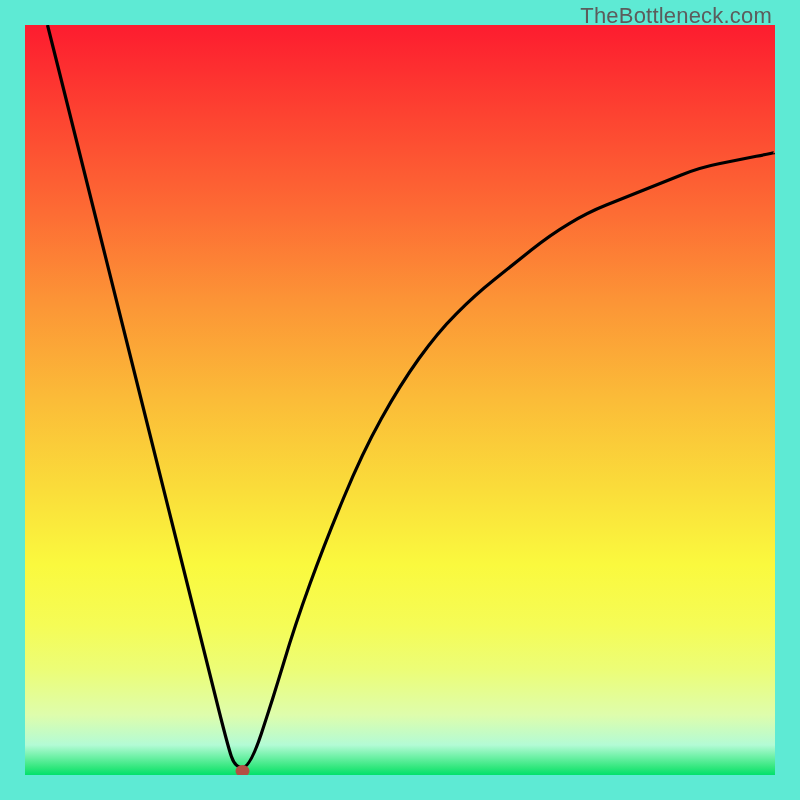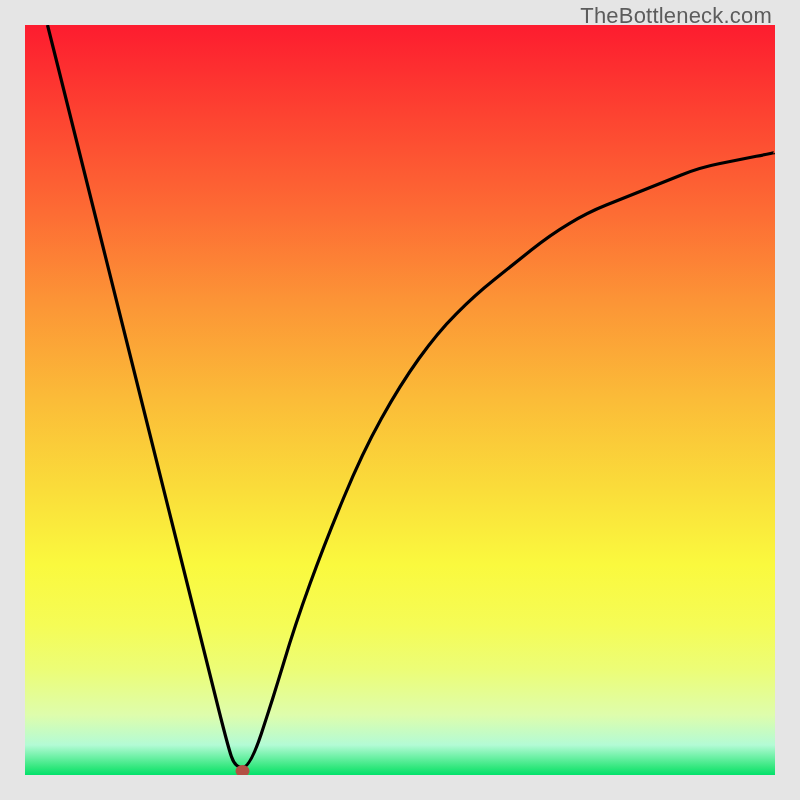--- a/index.html
+++ b/index.html
@@ -2,21 +2,21 @@
 <html><head>
 <meta charset="utf-8">
 <style>
   * { margin: 0; padding: 0; box-sizing: border-box; }
   html, body { width: 800px; height: 800px; overflow: hidden; }
   body { background: #000; font-family: Arial, Helvetica, sans-serif; }
 
   .frame {
     position: absolute;
     inset: 0;
-    background: #e5e5e5;
+    background: #5eead4;
   }
 
   .plot {
     position: absolute;
     left: 25px;
     top: 25px;
     width: 750px;
     height: 750px;
     
     background: linear-gradient(

